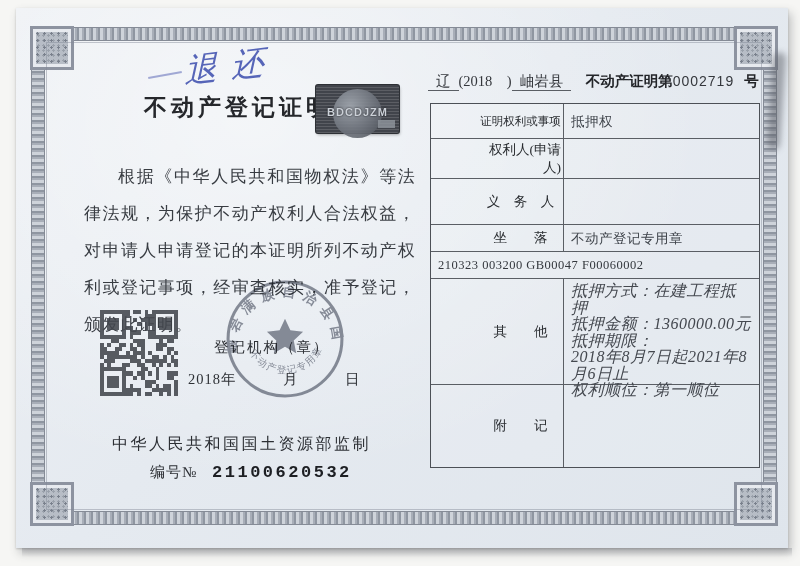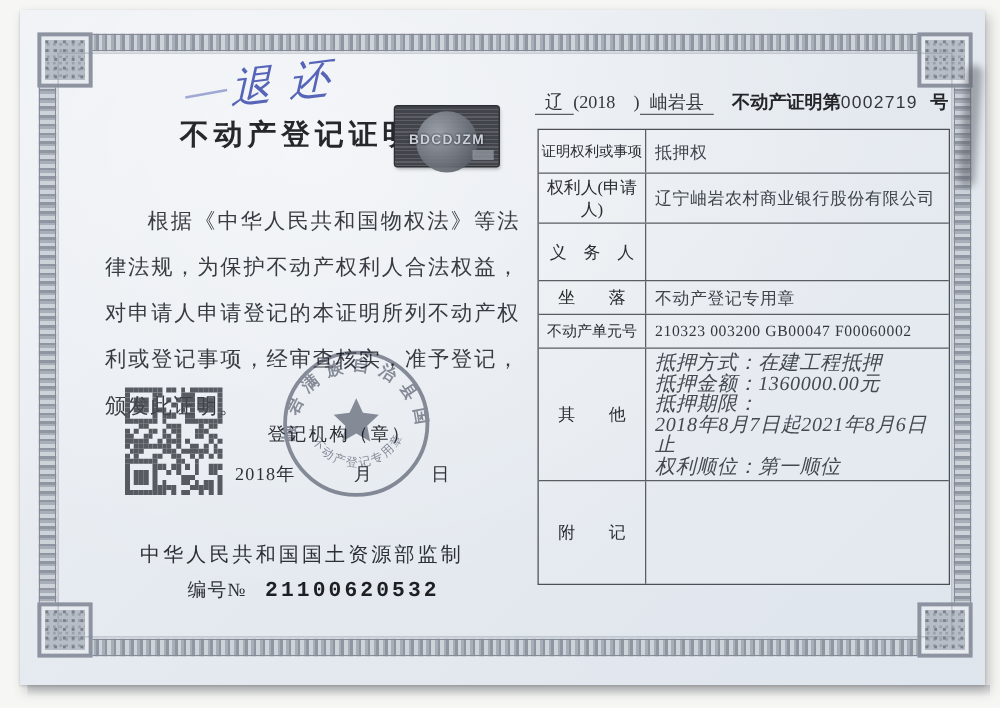--- a/index.html
+++ b/index.html
@@ -69,21 +69,21 @@
     white-space:nowrap;}
   .cert-no-line .u{border-bottom:1px solid #5a5e64;padding:0 8px 1px;}
   .cert-no-line .bold{font-weight:700;color:#232529;}
   .cert-no-line .num{letter-spacing:1px;font-family:"Liberation Sans",sans-serif;font-size:14px;}
   .cert-no-line .suf{font-weight:700;margin-left:10px;color:#232529;}
   .tbl{position:absolute;left:414px;top:95px;width:330px;border:1.2px solid #4c5056;
     box-sizing:border-box;background:rgba(255,255,255,.12);}
   .trow{display:flex;border-bottom:1px solid #5a5e64;box-sizing:border-box;}
   .trow:last-child{border-bottom:none;}
   .tlabel{width:86px;min-width:86px;border-right:1px solid #5a5e64;display:flex;align-items:center;
-    justify-content:center;text-align:center;font-size:13.5px;color:#292c30;padding:1px 2px;box-sizing:border-box;}
+    justify-content:center;text-align:right;font-size:13.5px;color:#292c30;padding:1px 2px;box-sizing:border-box;margin-left:47px;}
   .tval{flex:1;padding:2px 7px;font-size:13.5px;color:#3f444b;display:flex;flex-direction:column;
     justify-content:center;line-height:17px;letter-spacing:.5px;box-sizing:border-box;}
   .r1{height:35px}.r2{height:40px}.r3{height:46px}.r4{height:27px}.r5{height:27px}.r6{height:106px}.r7{height:82px}
   .r1 .tlabel{font-size:11.5px;}
   .r5 .tlabel{font-size:12px;}
   .r5 .tval{font-family:Liberation Serif, serif;font-size:12.5px;letter-spacing:.5px;color:#33373d;}
   .r6 .tval{justify-content:flex-start;padding-top:4px;font-size:16px;line-height:16.5px;color:#44484f;font-style:italic;}
 </style>
 </head>
 <body>
@@ -586,31 +586,29 @@
     <span class="u">辽</span><span>(2018　)</span><span class="u">岫岩县</span>　<span class="bold">不动产证明第</span><span class="num">0002719</span><span class="suf">号</span>
   </div>
 
   <div class="tbl">
     <div class="trow r1">
       <div class="tlabel">证明权利或事项</div>
       <div class="tval">抵押权</div>
     </div>
     <div class="trow r2">
       <div class="tlabel">权利人(申请人)</div>
-      <div class="tval">辽宁岫岩农村商业银行股份有限公司</div>
     </div>
     <div class="trow r3">
       <div class="tlabel">义　务　人</div>
     </div>
     <div class="trow r4">
       <div class="tlabel">坐　　落</div>
       <div class="tval">不动产登记专用章</div>
     </div>
     <div class="trow r5">
-      <div class="tlabel">不动产单元号</div>
       <div class="tval">210323 003200 GB00047 F00060002</div>
     </div>
     <div class="trow r6">
       <div class="tlabel">其　　他</div>
       <div class="tval">
         <span>抵押方式：在建工程抵押</span>
         <span>抵押金额：1360000.00元</span>
         <span>抵押期限：</span>
         <span>2018年8月7日起2021年8月6日止</span>
         <span>权利顺位：第一顺位</span>

